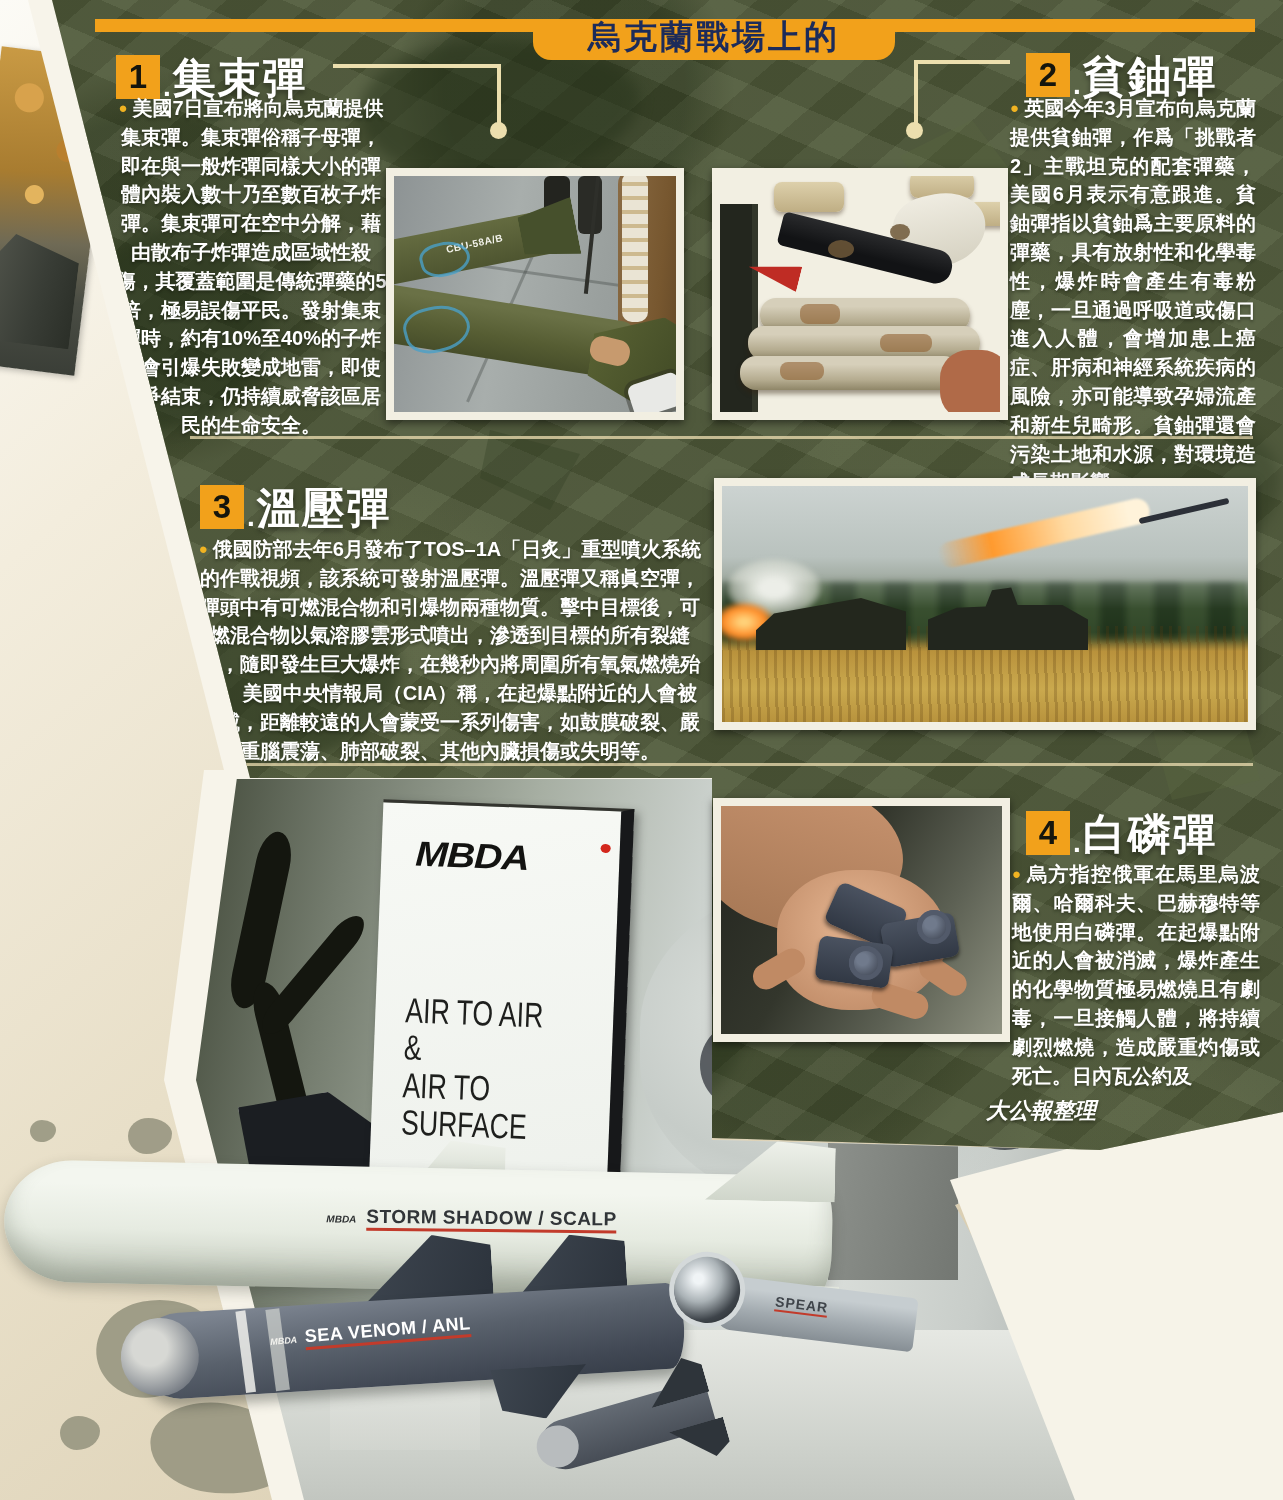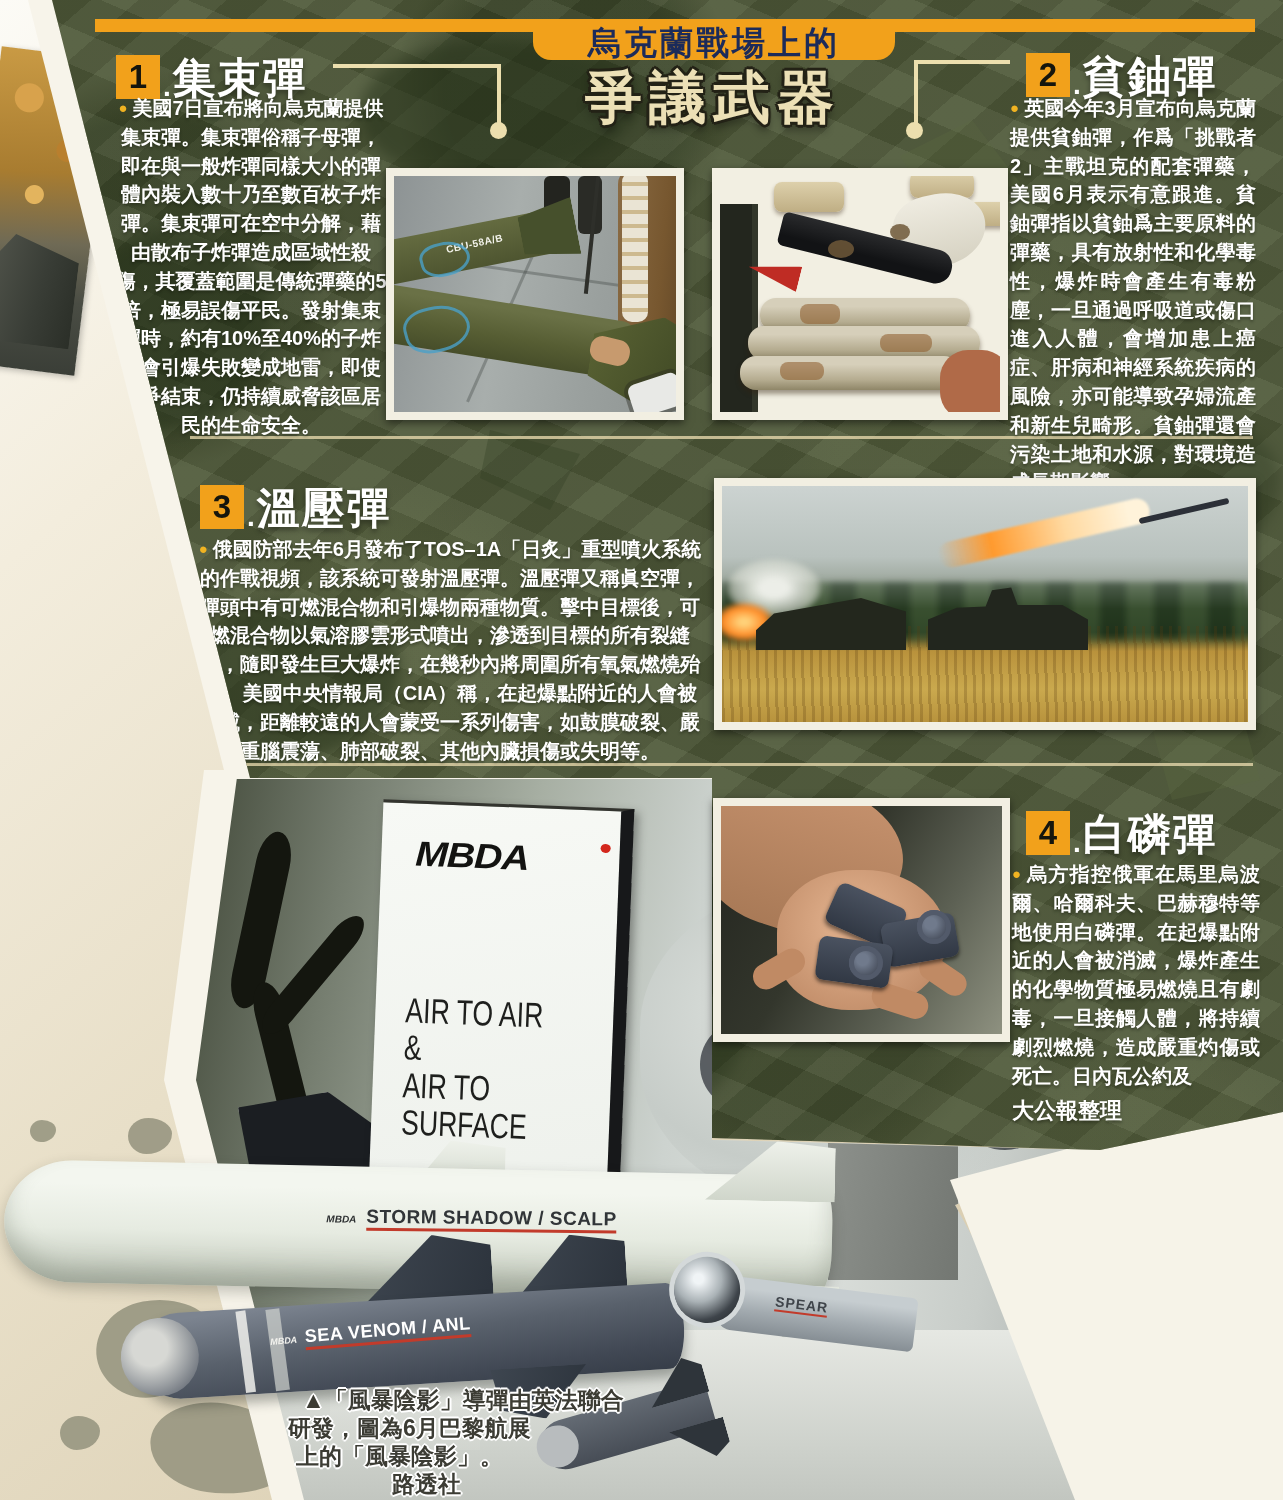--- a/index.html
+++ b/index.html
@@ -90,21 +90,21 @@
   .camo-texture{position:absolute;inset:0;
     background:
       repeating-linear-gradient(23deg,rgba(255,255,255,.045) 0 34px,rgba(0,0,0,.055) 34px 71px),
       repeating-linear-gradient(-41deg,rgba(0,0,0,.06) 0 27px,rgba(255,255,255,.035) 27px 58px);}
   .blob{position:absolute;background:#26321a;opacity:.5;border-radius:46% 54% 60% 40%/52% 42% 58% 48%;filter:blur(7px);}
   .shard{position:absolute;opacity:.3;}
 
   
   .topbar{left:95px;top:19px;width:1160px;height:13px;background:#f2a11b;}
   .tab{left:533px;top:19px;width:362px;height:41px;background:#f2a11b;border-radius:0 0 18px 18px;
-    display:flex;align-items:flex-start;justify-content:center;}
+    display:flex;align-items:flex-end;justify-content:center;}
   .tab-label{color:#1c2b5a;font-size:33px;font-weight:900;letter-spacing:3px;padding-top:2px;}
   .big-title{left:503px;top:60px;width:420px;text-align:center;color:#ece0b6;font-size:57px;font-weight:900;letter-spacing:7px;
     text-shadow:3px 0 #23221652,-3px 0 #232216,0 3px #232216,0 -3px #232216,2px 2px #232216,-2px -2px #232216,2px -2px #232216,-2px 2px #232216,0 6px 8px rgba(0,0,0,.45);}
 
   
   .conn{background:#ecdfae;position:absolute;}
   .conn-dot{position:absolute;width:17px;height:17px;border-radius:50%;background:#ecdfae;}
   .divider{position:absolute;height:3px;background:rgba(228,214,170,.8);}
 
   
@@ -309,21 +309,20 @@
     <div class="blob" style="left:1120px;top:420px;width:160px;height:140px;opacity:.35;"></div>
     <div class="shard" style="left:900px;top:120px;width:120px;height:90px;background:#5e6942;clip-path:polygon(0 40%,60% 0,100% 70%,30% 100%);"></div>
     <div class="shard" style="left:480px;top:430px;width:100px;height:80px;background:#2e3a20;clip-path:polygon(10% 0,100% 30%,70% 100%,0 60%);"></div>
     <div class="shard" style="left:1150px;top:700px;width:110px;height:100px;background:#5e6942;clip-path:polygon(0 20%,80% 0,100% 80%,20% 100%);"></div>
     <div class="shard" style="left:150px;top:880px;width:90px;height:110px;background:#2e3a20;clip-path:polygon(0 0,100% 20%,80% 100%,10% 70%);"></div>
 
     <div class="abs topbar"></div>
     <div class="abs tab">
       <div class="tab-label">烏克蘭戰場上的</div>
     </div>
-    <div class="abs big-title">爭議武器</div>
 
     <div class="conn" style="left:333px;top:64px;width:167px;height:4px;"></div>
     <div class="conn" style="left:497px;top:64px;width:4px;height:62px;"></div>
     <div class="conn-dot" style="left:490px;top:122px;"></div>
     <div class="conn" style="left:914px;top:60px;width:96px;height:4px;"></div>
     <div class="conn" style="left:914px;top:60px;width:4px;height:66px;"></div>
     <div class="conn-dot" style="left:906px;top:122px;"></div>
 
     <div class="divider" style="left:190px;top:436px;width:1063px;"></div>
     <div class="divider" style="left:195px;top:763px;width:1058px;"></div>
@@ -428,21 +427,21 @@
   </div>
 
   <div class="sec-header" style="left:1026px;top:811px;position:absolute;">
     <div class="badge">4</div>
     <div class="sec-dot">.</div>
     <div class="sec-title">白磷彈</div>
   </div>
   <div class="txt" style="left:1012px;top:860px;width:248px;">
     <span class="bullet">●</span><span>烏方指控俄軍在馬里烏波爾、哈爾科夫、巴赫穆特等地使用白磷彈。在起爆點附近的人會被消滅，爆炸產生的化學物質極易燃燒且有劇毒，一旦接觸人體，將持續劇烈燃燒，造成嚴重灼傷或死亡。日內瓦公約及</span>
   </div>
-  <div class="credit" style="left:1012px;top:1096px;">大公報整理</div>
+  <div class="credit" style="left:986px;top:1096px;font-style:italic;">大公報整理</div>
 
   <div class="abs ss-group">
     <div class="ss-wing" style="left:408px;top:-6px;width:92px;height:46px;clip-path:polygon(0 100%,40% 0,100% 14%,100% 100%);"></div>
     <div class="ss-body"></div>
     <div class="ss-tail1"></div>
     <div class="ss-tail2"></div>
     <div class="ss-label">
       <span class="brand">MBDA</span><span class="ss-name">STORM SHADOW / SCALP</span>
     </div>
   </div>
@@ -466,20 +465,14 @@
     <div class="spear-label">SPEAR</div>
   </div>
 
   <div class="abs sm-group">
     <div class="sm-body"></div>
     <div class="sm-fin" style="left:118px;top:18px;width:60px;height:40px;clip-path:polygon(0 100%,70% 0,100% 30%,100% 100%);"></div>
     <div class="sm-fin" style="left:128px;top:86px;width:56px;height:36px;clip-path:polygon(0 0,100% 0,100% 70%,70% 100%);"></div>
     <div class="sm-nose"></div>
   </div>
 
-  <div class="abs caption">
-    <div class="cl1">▲「風暴陰影」導彈由英法聯合</div>
-    <div class="cl2">研發，圖為6月巴黎航展</div>
-    <div class="cl3">上的「風暴陰影」。</div>
-    <div class="cap-credit">路透社</div>
-  </div>
 
 </div>
 
 </body></html>

